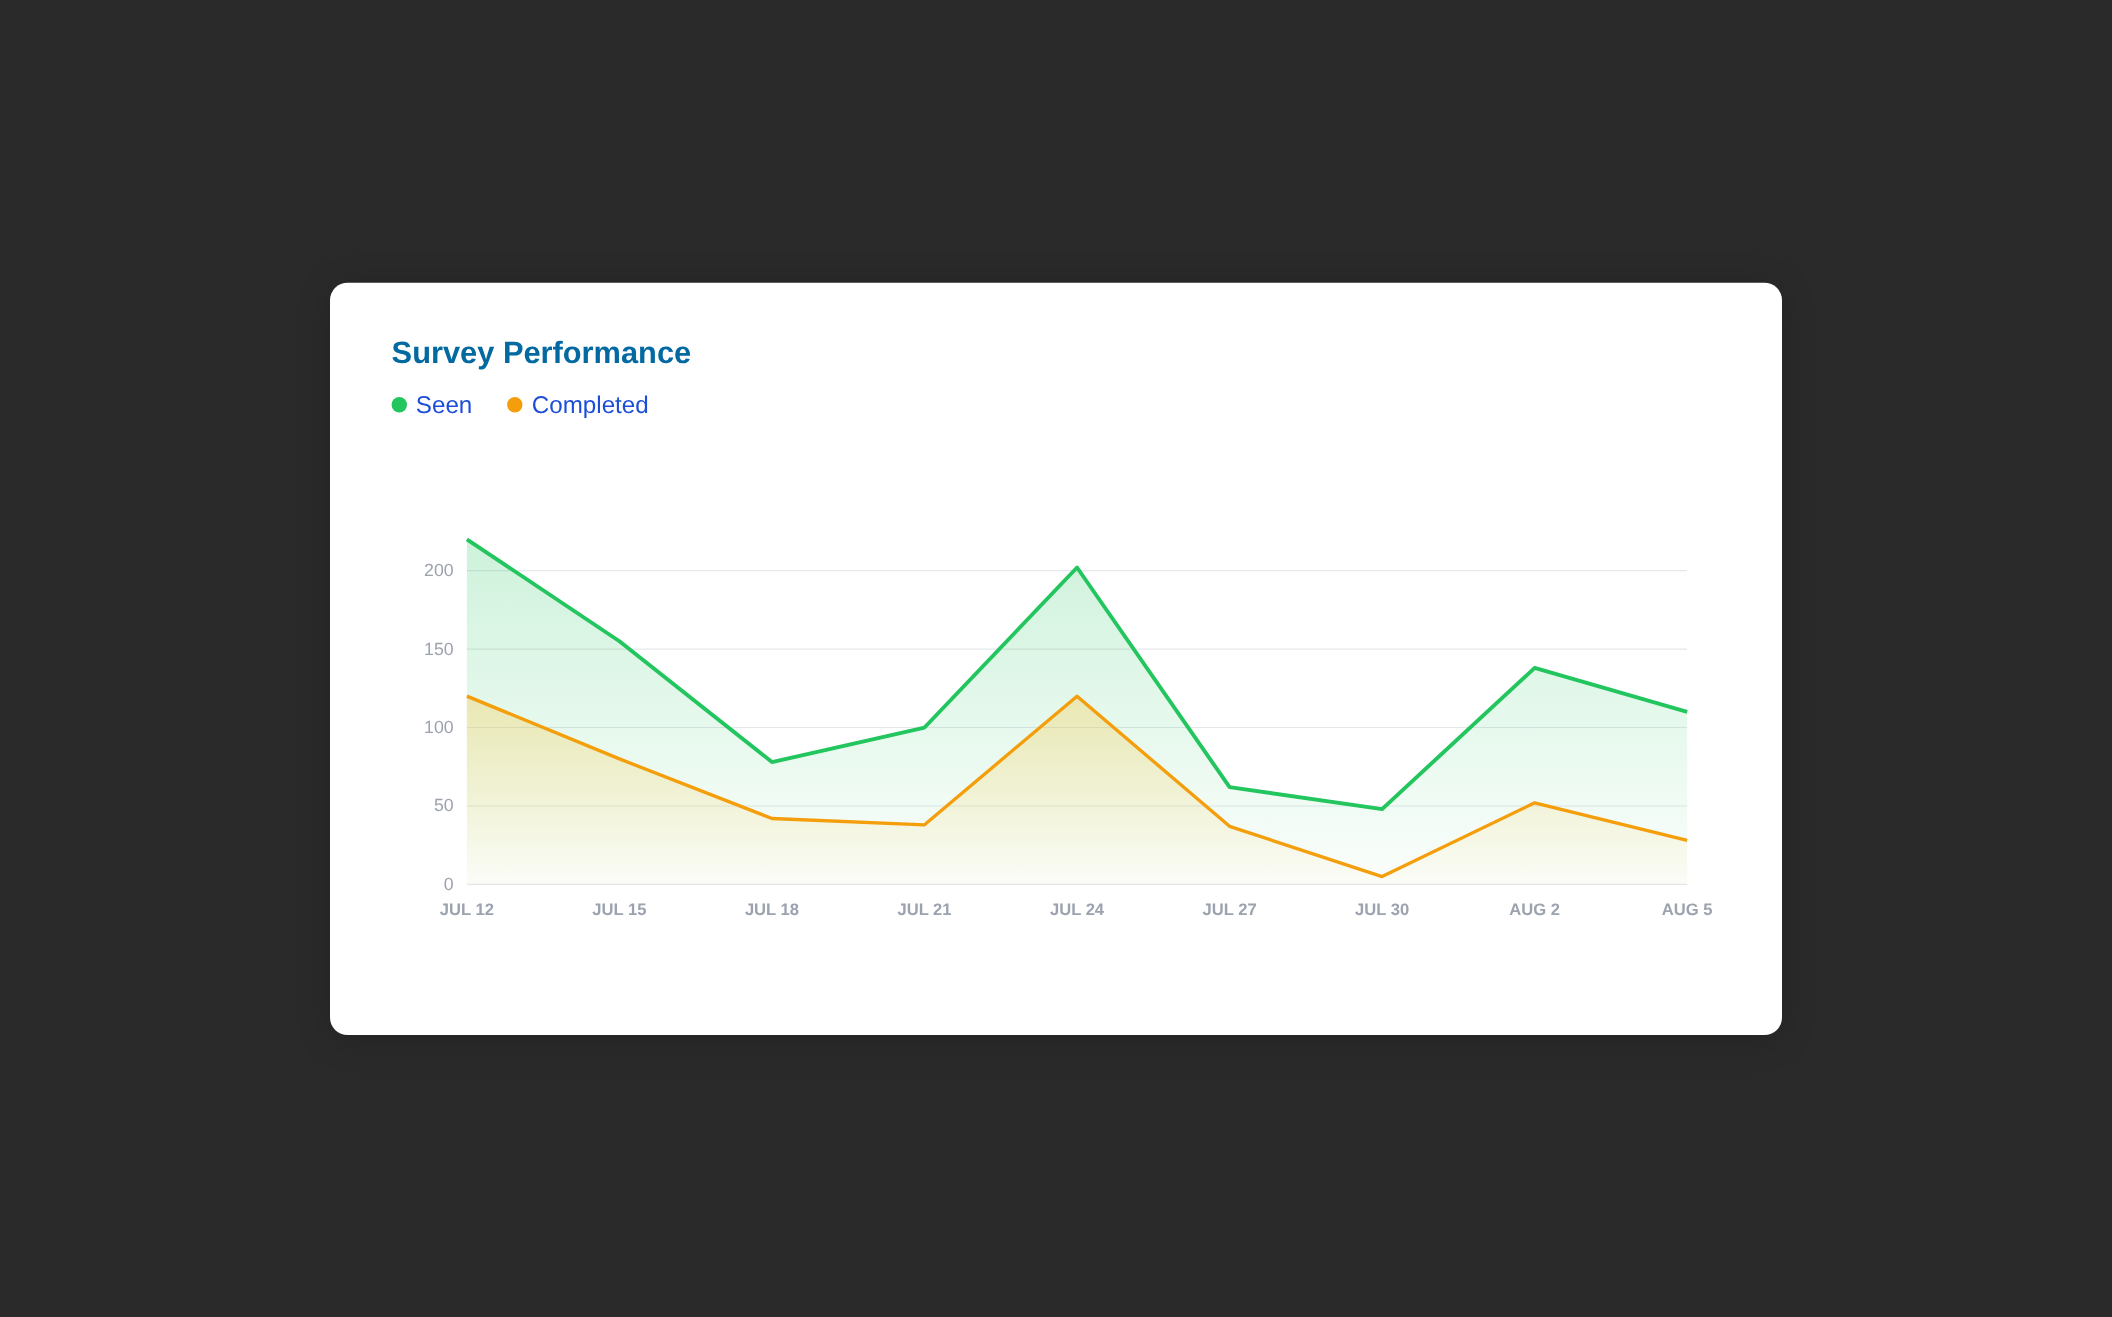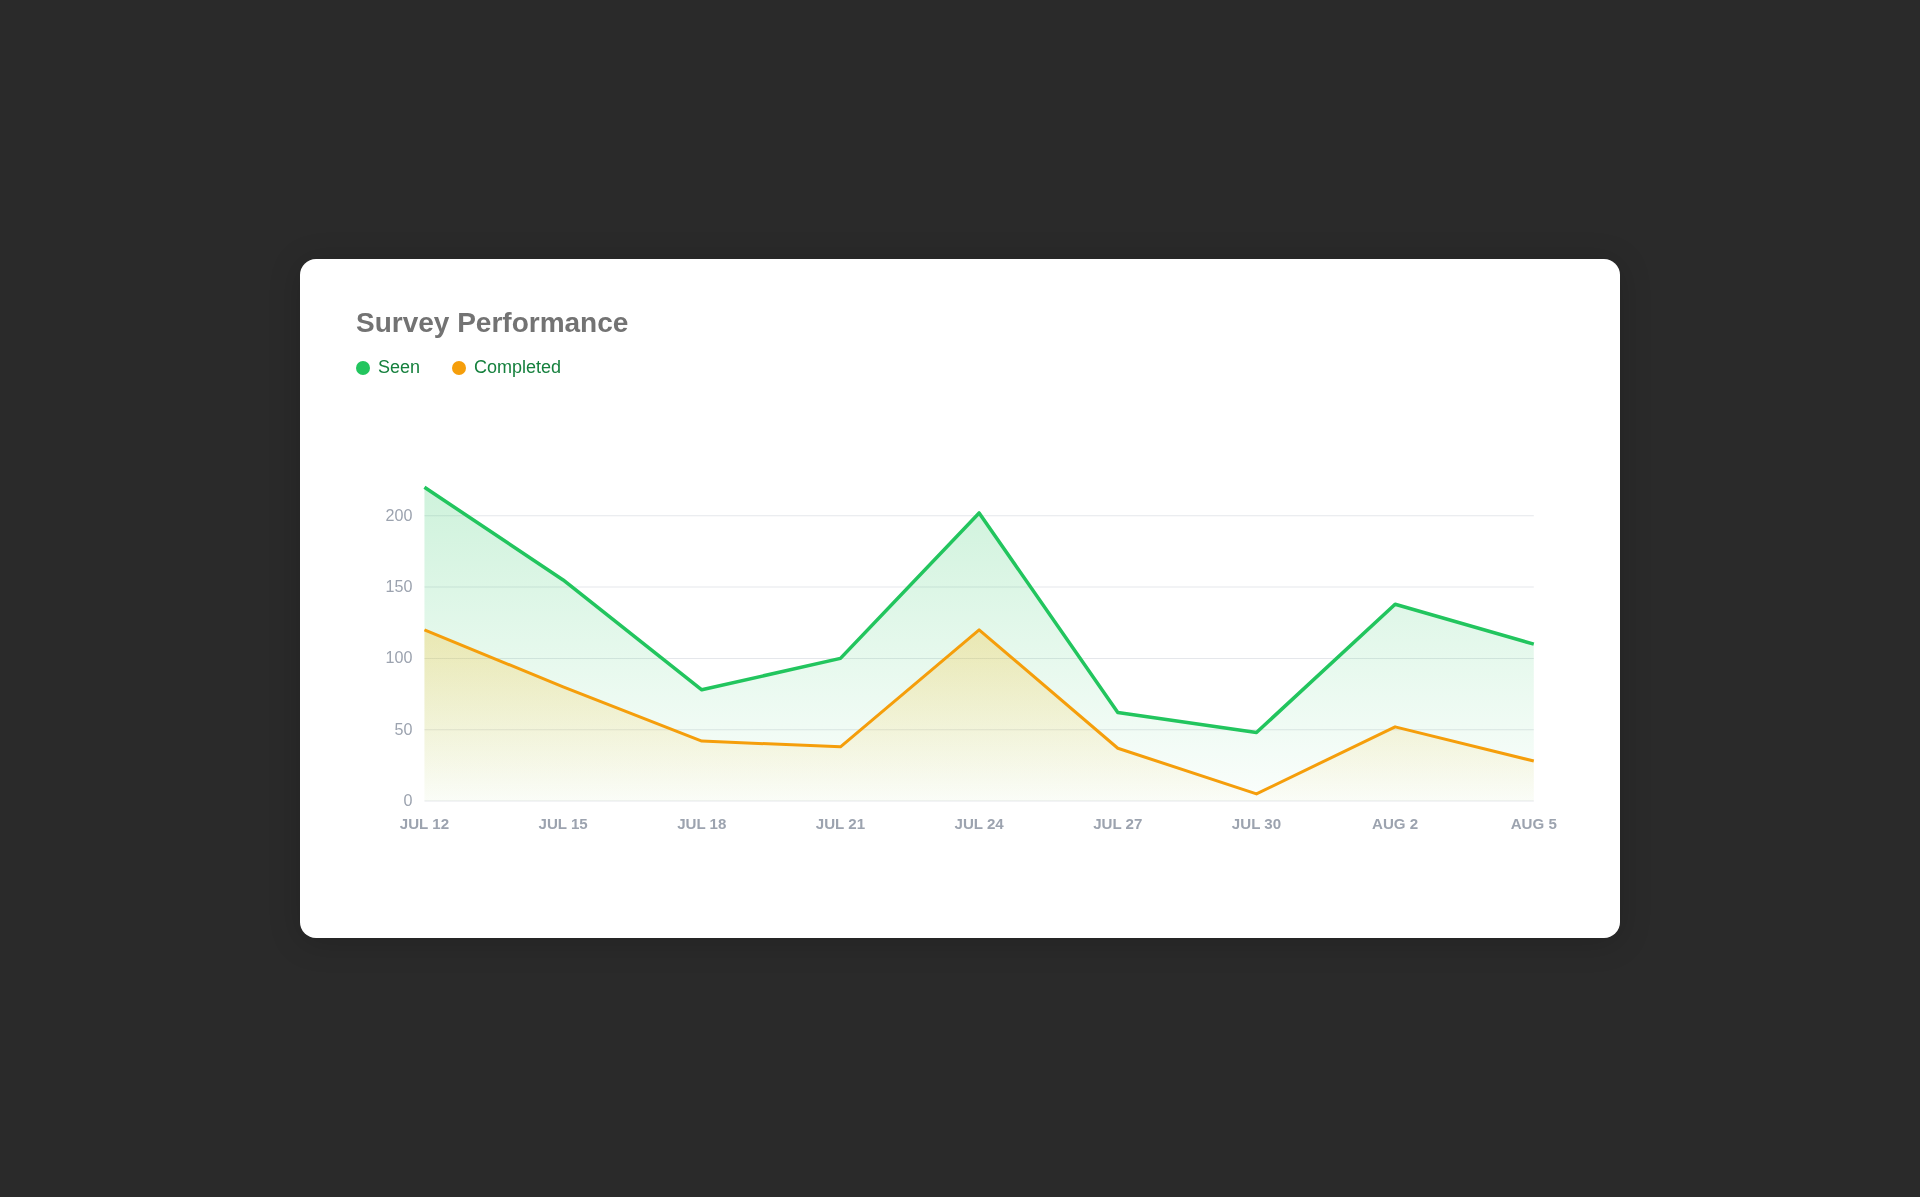--- a/index.html
+++ b/index.html
@@ -15,36 +15,36 @@
       background: #ffffff;
       border-radius: 16px;
       padding: 48px 56px 48px 56px;
       width: 1320px;
       max-width: 95vw;
       box-shadow: 0 4px 32px rgba(0,0,0,0.18);
     }
     .chart-title {
       font-size: 28px;
       font-weight: 700;
-      color: #737373;
+      color: #0369a1;
       margin-bottom: 18px;
     }
     .legend {
       display: flex;
       gap: 32px;
       margin-bottom: 32px;
       align-items: center;
     }
     .legend-item {
       display: flex;
       align-items: center;
       gap: 8px;
-      font-size: 18px;
+      font-size: 22px;
       font-weight: 500;
-      color: #15803d;
+      color: #1d4ed8;
     }
     .legend-dot {
       width: 14px;
       height: 14px;
       border-radius: 50%;
     }
     .chart-area {
       position: relative;
       width: 100%;
       height: 480px;

